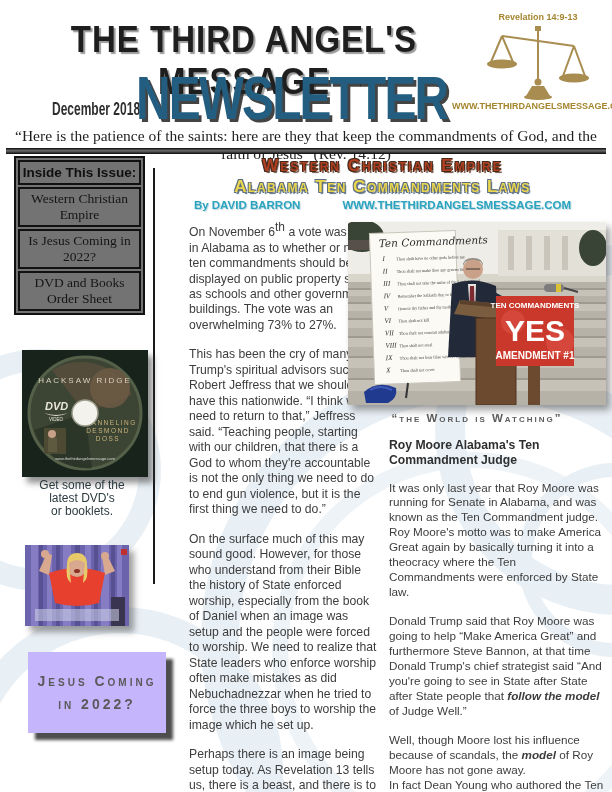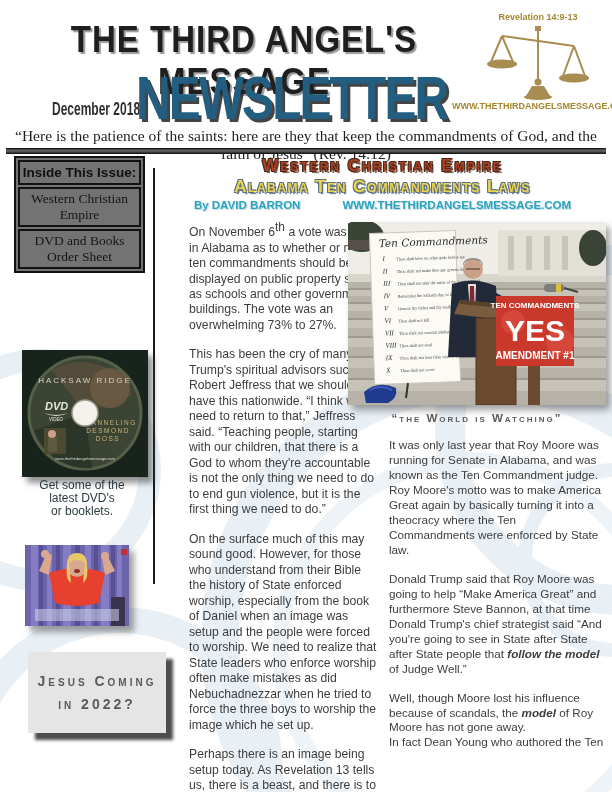--- a/index.html
+++ b/index.html
@@ -47,21 +47,21 @@
   .inside-item{border:2px solid #111;margin-top:2px;text-align:center;
     font-family:"Liberation Serif",serif;font-size:13.5px;color:#151515;padding:2px 2px;}
   .divider-v{left:153px;top:168px;width:2px;height:416px;background:#1a1a1a;}
 
   .dvd-img{left:22px;top:350px;width:126px;height:127px;background:#f97316;
     box-shadow:5px 6px 6px rgba(60,60,60,.55);overflow:hidden;}
   .promo-text{left:6px;top:479px;width:152px;text-align:center;font-size:12px;
     color:#2c3a3f;white-space:pre-line;line-height:1.1;}
   .woman-photo{left:25px;top:545px;width:104px;height:81px;
     box-shadow:5px 6px 6px rgba(70,70,70,.5);overflow:hidden;}
-  .jesus-box{left:28px;top:652px;width:138px;height:81px;background:#e5e5e5;
+  .jesus-box{left:28px;top:652px;width:138px;height:81px;background:#c4b5fd;
     box-shadow:7px 7px 3px #4d4d4d;display:flex;align-items:center;justify-content:center;}
   .jesus-text{font-variant:small-caps;letter-spacing:3px;font-size:14px;font-weight:bold;
     color:#5a5a5a;text-align:center;white-space:pre-line;line-height:1.6;}
 
   
   .col-left{left:189px;top:220px;width:192px;font-size:12.2px;line-height:1.27;color:#3d3d3d;}
   .col-left p{margin:0 0 14px 0;}
   .photo-wrap{left:348px;top:222px;width:258px;height:183px;
     box-shadow:4px 5px 7px rgba(80,80,80,.55);overflow:hidden;background:#cfcbc2;}
   .photo-caption{left:348px;top:412px;width:258px;text-align:center;
@@ -119,20 +119,21 @@
 <div class="layer head1">Western Christian Empire</div>
 <div class="layer head2">Alabama Ten Commandments Laws</div>
 <div class="layer byline-row">
   <span>By DAVID BARRON</span>
   <span>WWW.THETHIRDANGELSMESSAGE.COM</span>
 </div>
 
 <div class="layer inside-box">
   <div class="inside-head">Inside This Issue:</div>
   <div class="inside-item">Western Christian Empire</div>
+  <div class="inside-item">Is Jesus Coming in 2022?</div>
   <div class="inside-item">DVD and Books Order Sheet</div>
 </div>
 
 <div class="layer divider-v"></div>
 
 <div class="layer dvd-img">
   <svg viewBox="0 0 126 127" width="126" height="127">
     <rect width="126" height="127" fill="#17231b"></rect>
     <circle cx="63" cy="63" r="56" fill="#3c4434"></circle>
     <circle cx="63" cy="63" r="56" fill="none" stroke="#556049" stroke-width="3"></circle>
@@ -312,20 +313,21 @@
       <text x="187" y="86" text-anchor="middle" font-family="Liberation Sans,sans-serif" font-weight="bold" font-size="8" fill="#ffffff">TEN COMMANDMENTS</text>
       <text x="187" y="119" text-anchor="middle" font-family="Liberation Sans,sans-serif" font-weight="800" font-size="30" fill="#ffffff">YES</text>
       <text x="187" y="137" text-anchor="middle" font-family="Liberation Sans,sans-serif" font-weight="bold" font-size="10" fill="#ffffff">AMENDMENT #1</text>
       <rect x="180" y="144" width="12" height="39" fill="#6b4a30"></rect>
     </g>
   </svg>
 </div>
 <div class="layer photo-caption">“the World is Watching”</div>
 
 <div class="layer col-right">
+  <h3>Roy Moore Alabama's Ten Commandment Judge</h3>
   <p>It was only last year that Roy Moore was running for Senate in Alabama, and was known as the Ten Commandment judge. Roy Moore's motto was to make America Great again by basically turning it into a theocracy where the Ten Commandments were enforced by State law.</p>
   <p>
     <span>Donald Trump said that Roy Moore was going to help “Make America Great” and furthermore Steve Bannon, at that time Donald Trump's chief strategist said “And you're going to see in State after State after State people that </span><span class="em-run">follow the model</span><span> of Judge Well.”</span>
   </p>
   <p>
     <span>Well, though Moore lost his influence because of scandals, the </span><span class="em-run">model</span><span> of Roy Moore has not gone away.</span>
     <span style="display:block">In fact Dean Young who authored the Ten</span>
   </p>
 </div>
 

